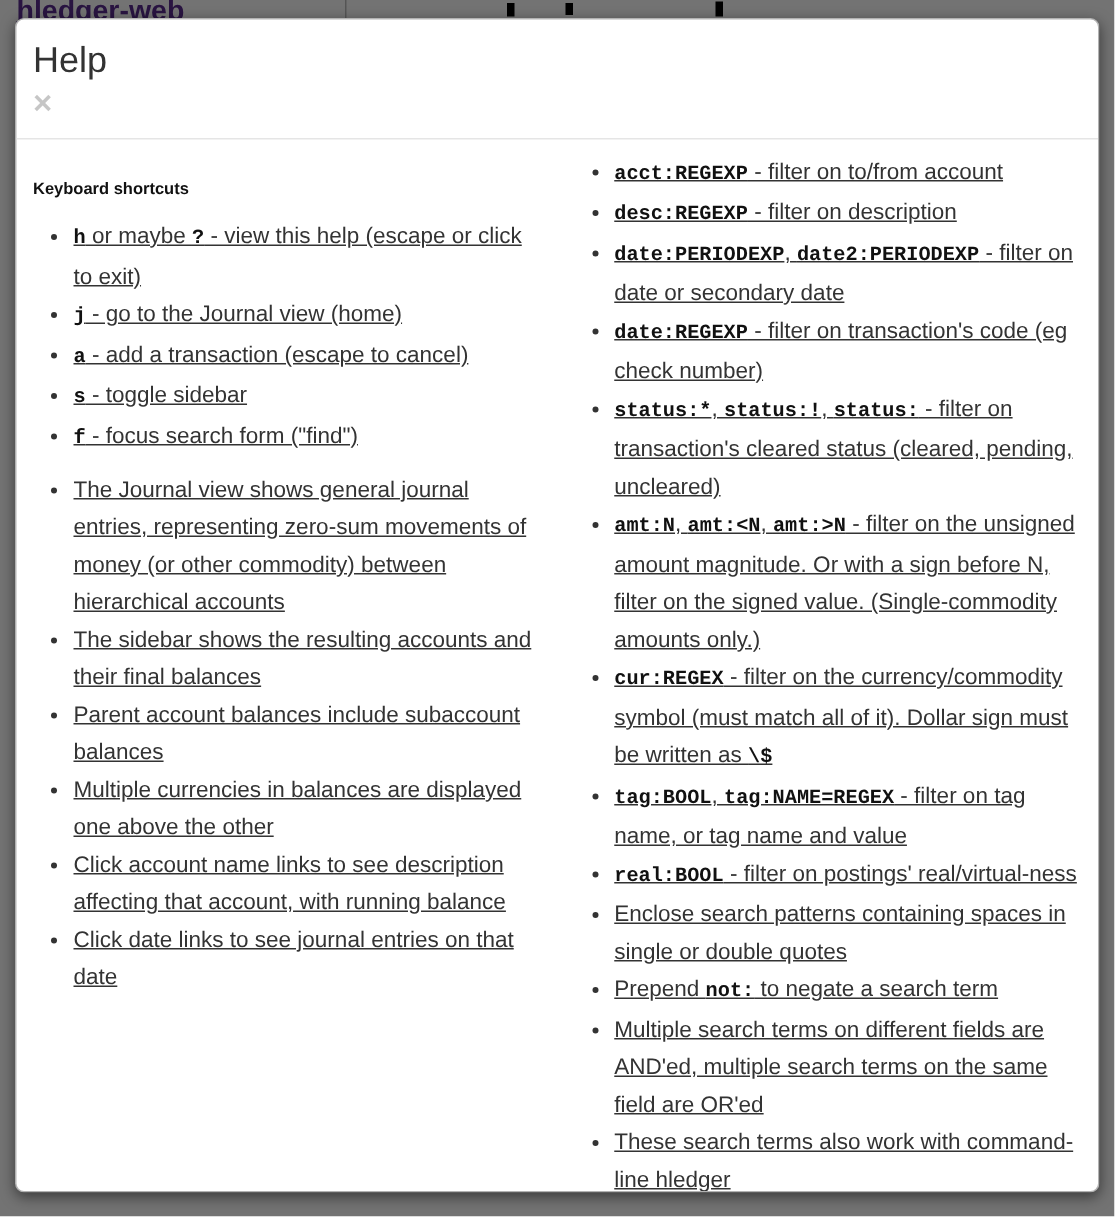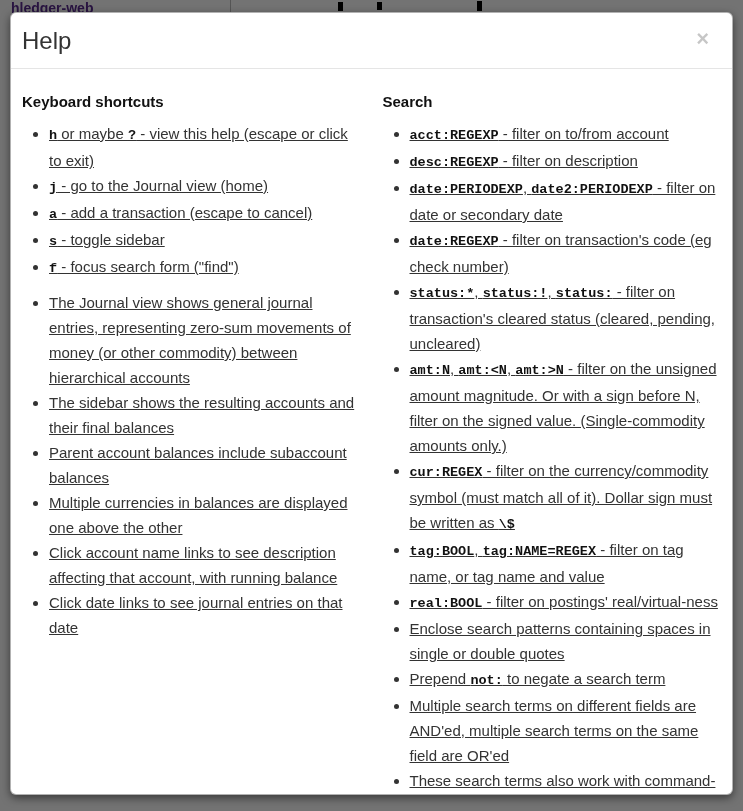--- a/index.html
+++ b/index.html
@@ -3,48 +3,48 @@
 <meta charset="utf-8">
 <style>
   html,body{margin:0;padding:0;}
   body{
     width:743px;height:811px;overflow:hidden;position:relative;
     font-family:"Liberation Sans",sans-serif;background:#ffffff;
   }
   
   .page{position:absolute;inset:0;background:#fff;}
   .page-brand{
-    position:absolute;left:11px;top:1px;font-size:14px;font-weight:bold;
+    position:absolute;left:11px;top:1px;font-size:19px;font-weight:bold;
     color:#5b2d91;text-decoration:underline;line-height:14px;
   }
   .page-divider{position:absolute;left:230px;top:0;width:1px;height:14px;background:#bdbdbd;}
   .frag{position:absolute;background:#000;}
   .frag.f1{left:338px;top:2px;width:5px;height:9px;}
   .frag.f2{left:377px;top:2px;width:5px;height:8px;}
   .frag.f3{left:477px;top:1px;width:5px;height:10px;}
   .backdrop{position:absolute;inset:0;background:rgba(0,0,0,0.55);z-index:5;}
   
   .modal{
     position:absolute;left:10px;top:12px;width:723px;height:783px;z-index:10;
     background:#fff;border:1px solid rgba(0,0,0,0.3);border-radius:6px;
     box-shadow:0 3px 9px rgba(0,0,0,0.5);box-sizing:border-box;overflow:hidden;
   }
   .modal-header{
     display:flex;justify-content:space-between;align-items:flex-start;
-    padding:13px 15px 12px 11px;border-bottom:1px solid #e5e5e5;
+    padding:13px 15px 12px 11px;border-bottom:1px solid #e5e5e5;flex-direction:column;
   }
   .modal-title{margin:0;font-size:24px;font-weight:500;color:#333;line-height:30px;}
   .close-btn{
     background:none;border:0;padding:0;margin:2px 8px 0 0;cursor:pointer;
     font-size:22px;font-weight:bold;line-height:1;color:#000;opacity:0.22;
     font-family:"Liberation Sans",sans-serif;
   }
   .modal-body{display:flex;flex-direction:row;align-items:flex-start;padding:0 0 24px;}
   .help-col{width:50%;box-sizing:border-box;padding:0 11px;}
-  .section-heading{margin-top:23px;font-size:15px;font-weight:bold;color:#111;line-height:20px;}
+  .section-heading{margin-top:23px;font-size:11px;font-weight:bold;color:#111;line-height:20px;}
   ul.help-list{margin:9px 0 0;padding-left:27px;color:#333;text-decoration:underline;}
   ul.help-list li{font-size:15px;line-height:25px;color:#333;}
   code{
     font-family:"Liberation Mono","DejaVu Sans Mono",monospace;
     font-weight:bold;font-size:13.5px;color:#111;white-space:nowrap;
   }
 </style>
 </head>
 <body>
 
@@ -76,21 +76,20 @@
         <ul class="help-list">
           <li>The Journal view shows general journal entries, representing zero-sum movements of money (or other commodity) between hierarchical accounts</li>
           <li>The sidebar shows the resulting accounts and their final balances</li>
           <li>Parent account balances include subaccount balances</li>
           <li>Multiple currencies in balances are displayed one above the other</li>
           <li>Click account name links to see description affecting that account, with running balance</li>
           <li>Click date links to see journal entries on that date</li>
         </ul>
       </div>
     <div class="help-col">
-        <div class="section-heading">Search</div>
         <ul class="help-list">
           <li><code>acct:REGEXP</code> - filter on to/from account</li>
           <li><code>desc:REGEXP</code> - filter on description</li>
           <li><code>date:PERIODEXP</code>, <code>date2:PERIODEXP</code> - filter on date or secondary date</li>
           <li><code>date:REGEXP</code> - filter on transaction's code (eg check number)</li>
           <li><code>status:*</code>, <code>status:!</code>, <code>status:</code> - filter on transaction's cleared status (cleared, pending, uncleared)</li>
           <li><code>amt:N</code>, <code>amt:&lt;N</code>, <code>amt:&gt;N</code> - filter on the unsigned amount magnitude. Or with a sign before N, filter on the signed value. (Single-commodity amounts only.)</li>
           <li><code>cur:REGEX</code> - filter on the currency/commodity symbol (must match all of it). Dollar sign must be written as <code>\$</code></li>
           <li><code>tag:BOOL</code>, <code>tag:NAME=REGEX</code> - filter on tag name, or tag name and value</li>
           <li><code>real:BOOL</code> - filter on postings' real/virtual-ness</li>

